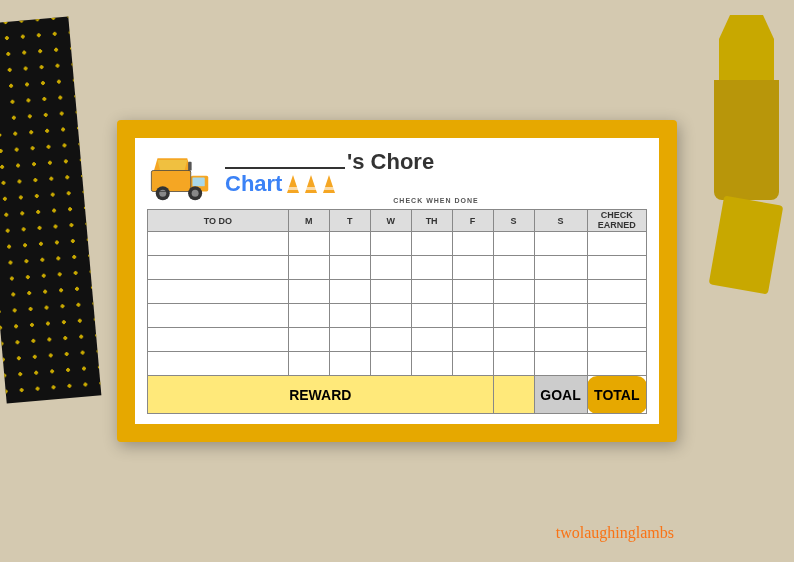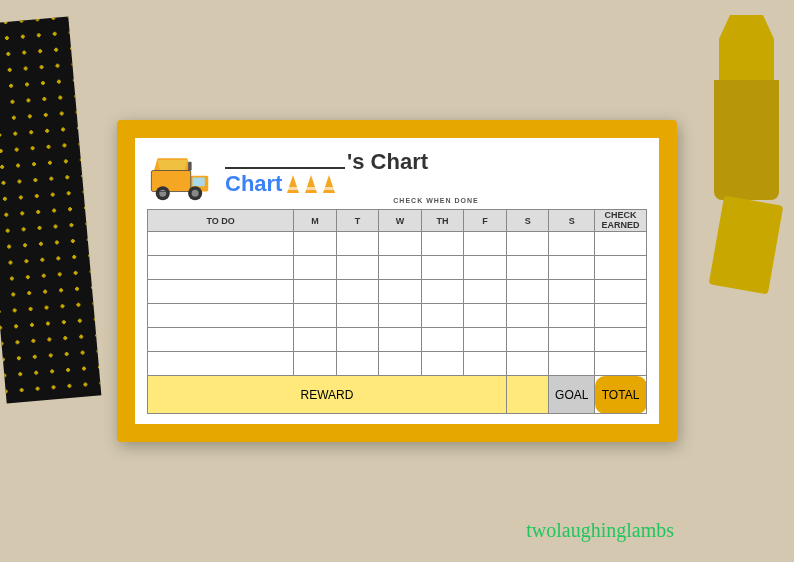--- a/index.html
+++ b/index.html
@@ -201,22 +201,22 @@
 
     .chore-table td.points-cell {
       background: #fff;
       height: 24px;
     }
 
     
     .reward-row td {
       background: #ffe97a;
       height: 38px;
-      font-size: 12px;
-      font-weight: normal;
+      font-size: 14px;
+      font-weight: bold;
     }
 
     .reward-todo {
       text-align: left;
       padding-left: 6px;
     }
 
     .goal-cell {
       background: #ccc !important;
       font-size: 7px;
@@ -227,22 +227,22 @@
       background: #e6a800 !important;
       font-size: 7px;
       font-weight: bold;
       border-radius: 10px;
     }
 
     .watermark {
       position: absolute;
       bottom: 20px;
       right: 120px;
-      font-size: 20px;
-      color: #22c55e;
+      font-size: 16px;
+      color: #f97316;
       z-index: 5;
       font-family: Georgia, serif;
     }
   </style>
 </head>
 <body>
 
 <div class="desk-bg"></div>
 
 <div class="notebook">
@@ -276,21 +276,21 @@
         <circle cx="55" cy="48" r="4" fill="#888"></circle>
 
         <rect x="47" y="12" width="4" height="10" fill="#555" rx="1"></rect>
 
         <rect x="5" y="22" width="45" height="24" rx="2" fill="none" stroke="#333" stroke-width="0.8"></rect>
       </svg>
 
       <div class="header-text-area">
         <div class="name-line">
           <span class="name-blank"></span>
-          <span class="chore-title">'s Chart</span>
+          <span class="chore-title">'s Chore</span>
         </div>
         <div style="display:flex; align-items:center; gap:4px;">
           <span class="chart-title">
             <span>Chart</span>
 
             <svg width="14" height="18" viewBox="0 0 14 18">
                 <polygon points="7,0 13,18 1,18" fill="#f5a623"></polygon>
                 <rect x="1" y="12" width="12" height="3" fill="white" opacity="0.6"></rect>
               </svg>
             <svg width="14" height="18" viewBox="0 0 14 18">

